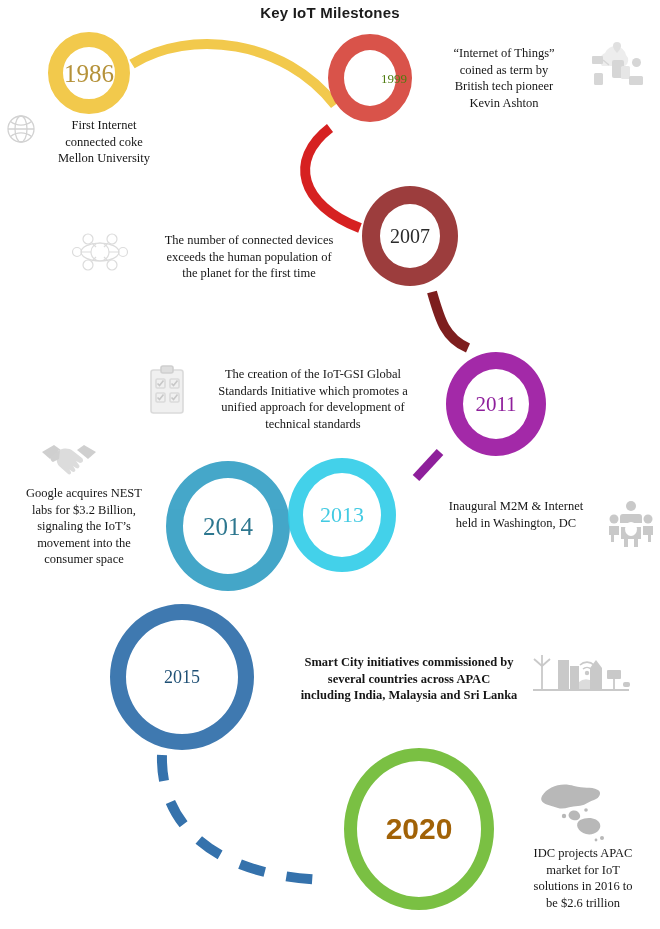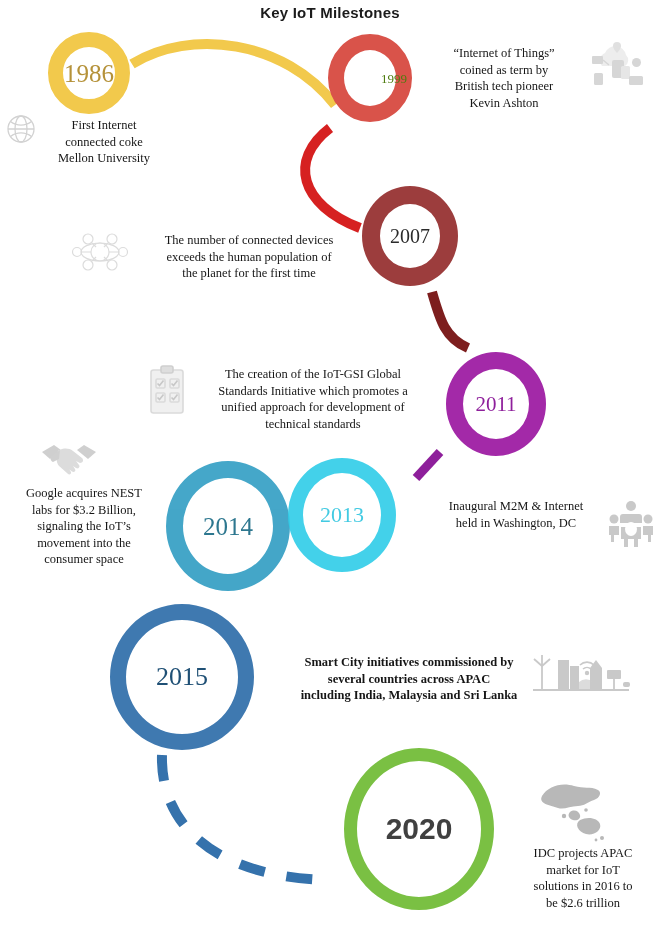--- a/index.html
+++ b/index.html
@@ -226,21 +226,21 @@
       <path d="M13 27 h20 v12 h-20z"></path>
       <rect x="16" y="39" width="4" height="8"></rect>
       <rect x="26" y="39" width="4" height="8"></rect>
       <rect x="3" y="35" width="3" height="7"></rect>
       <rect x="40" y="35" width="3" height="7"></rect>
       <ellipse cx="23" cy="29" rx="6" ry="7" fill="#FFFFFF"></ellipse>
     </svg>
   </div>
 
   <div class="ring" style="left:110px; top:604px; width:144px; height:146px; border-width:16px; border-color:#3572AC; opacity:0.95;">
-    <span class="year" style="font-size:26px; color:#14476E;">2015</span>
+    <span class="year" style="font-size:18px; color:#14476E;">2015</span>
   </div>
   <div class="desc" style="left:286px; top:654px; width:246px;font-weight:bold;">
     <div>Smart City initiatives commissioned by</div>
     <div>several countries across APAC</div>
     <div>including India,  Malaysia and Sri Lanka</div>
   </div>
   <div class="icon" style="left:532px; top:652px;">
     <svg width="98" height="46" viewBox="0 0 98 46" fill="#C9C9C9">
       <g stroke="#C9C9C9" stroke-width="1.6" fill="none">
         <path d="M48 13 a10 10 0 0 1 14 0"></path>
@@ -258,21 +258,21 @@
         <line x1="10" y1="14" x2="10" y2="3"></line>
       </g>
       <rect x="75" y="18" width="14" height="9" rx="1"></rect>
       <line x1="82" y1="27" x2="82" y2="38" stroke="#C9C9C9" stroke-width="1.8"></line>
       <rect x="91" y="30" width="7" height="5" rx="2"></rect>
       <rect x="1" y="37" width="96" height="2"></rect>
     </svg>
   </div>
 
   <div class="ring" style="left:344px; top:748px; width:150px; height:162px; border-width:13px; border-color:#7AC043;">
-    <span class="year" style="font-size:30px; font-weight:bold; font-family:'Liberation Sans', sans-serif; color:#404040;">2020</span>
+    <span class="year" style="font-size:30px; font-weight:bold; font-family:'Liberation Sans', sans-serif; color:#a16207;">2020</span>
   </div>
   <div class="icon" style="left:536px; top:780px;">
     <svg width="74" height="64" viewBox="0 0 74 64" fill="#B8B8B8">
       <path d="M6 16 C12 6 26 2 38 6 C48 9 54 6 62 10 C66 12 64 18 58 20 C52 22 48 26 42 26 C34 26 28 30 22 28 C14 25 2 24 6 16z"></path>
       <path d="M34 32 c4 -3 9 -1 10 3 c1 4 -3 6 -7 5 c-4 -1 -6 -5 -3 -8z"></path>
       <path d="M44 40 c8 -4 18 -2 20 4 c2 6 -6 12 -14 10 c-8 -2 -12 -10 -6 -14z"></path>
       <circle cx="28" cy="36" r="2.2"></circle>
       <circle cx="50" cy="30" r="1.8"></circle>
       <circle cx="66" cy="58" r="2"></circle>
       <circle cx="60" cy="60" r="1.4"></circle>

